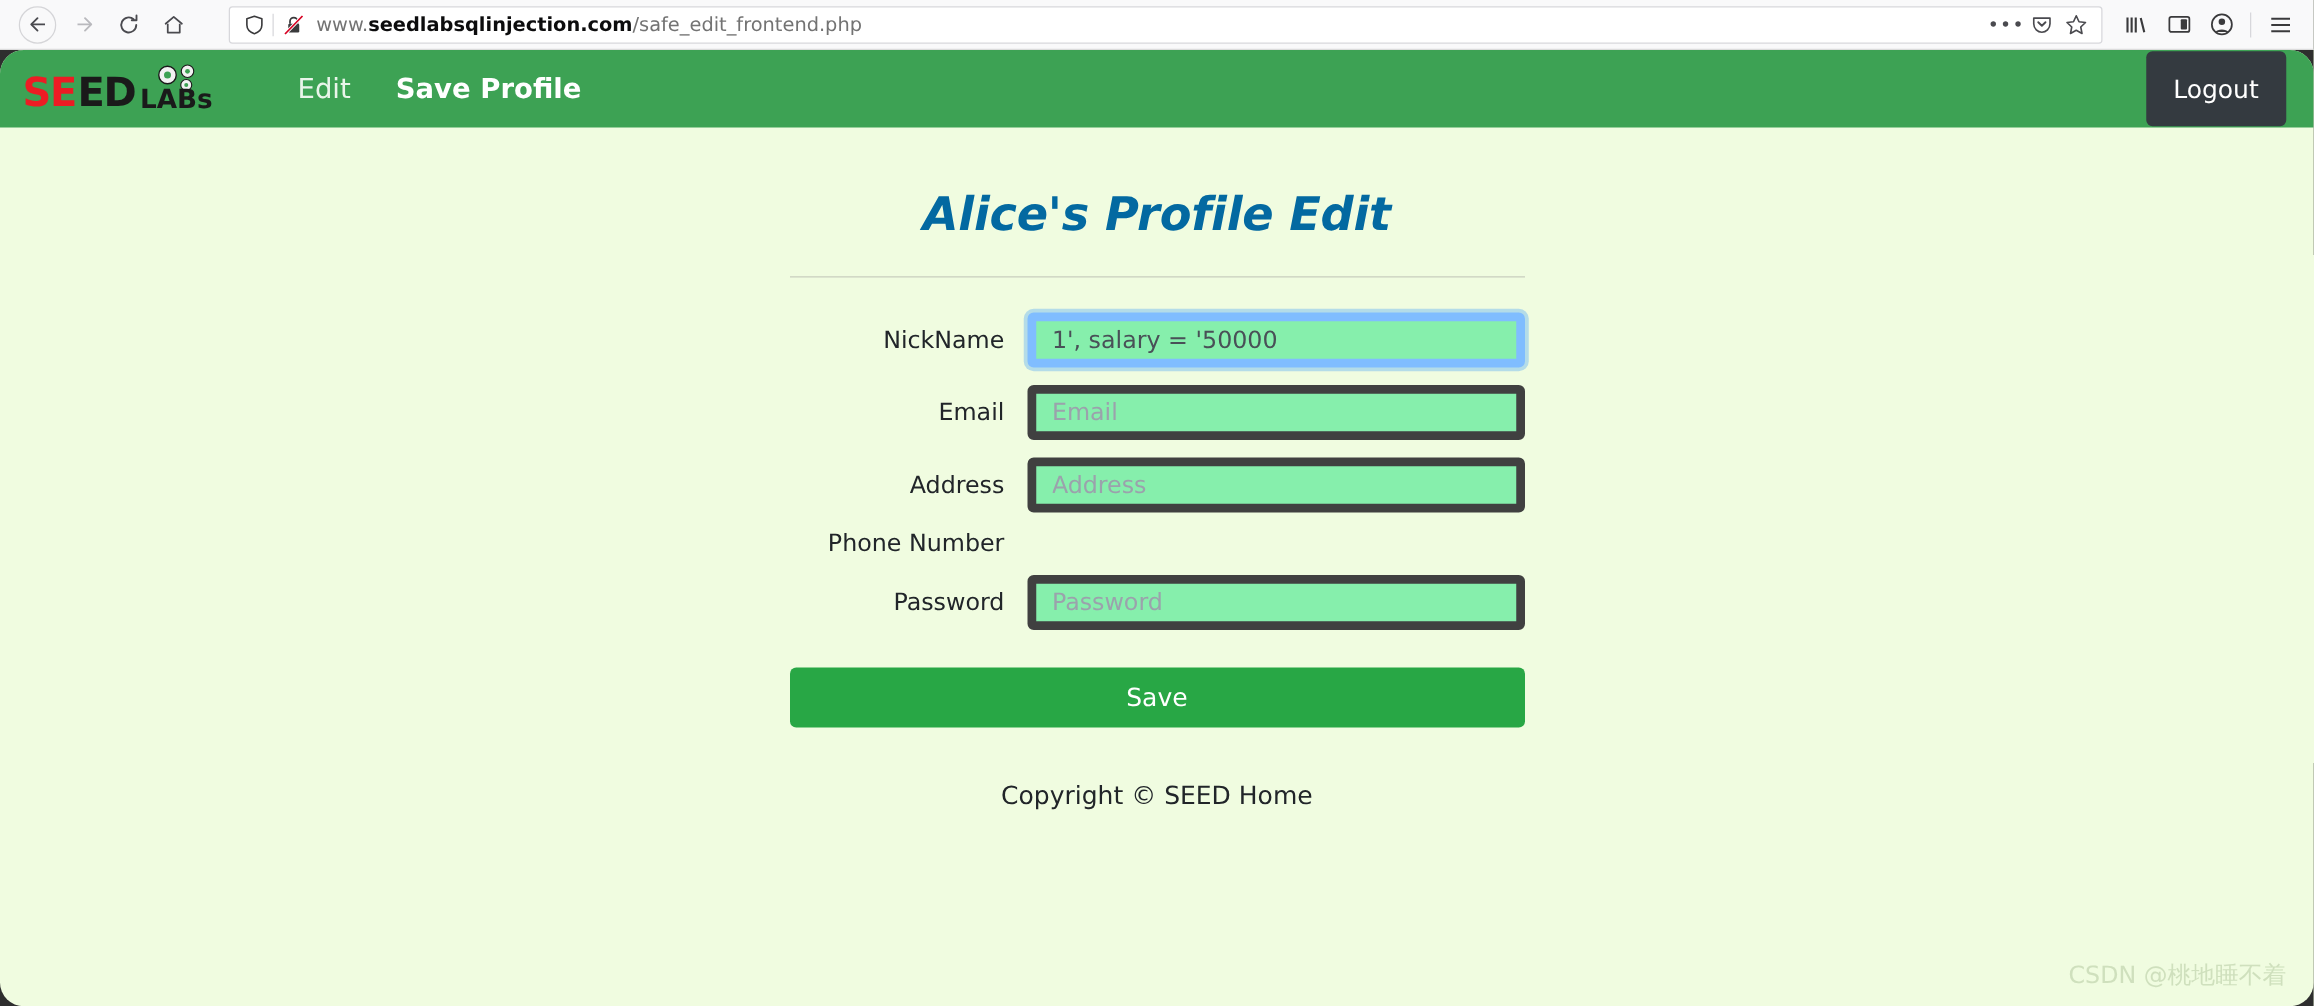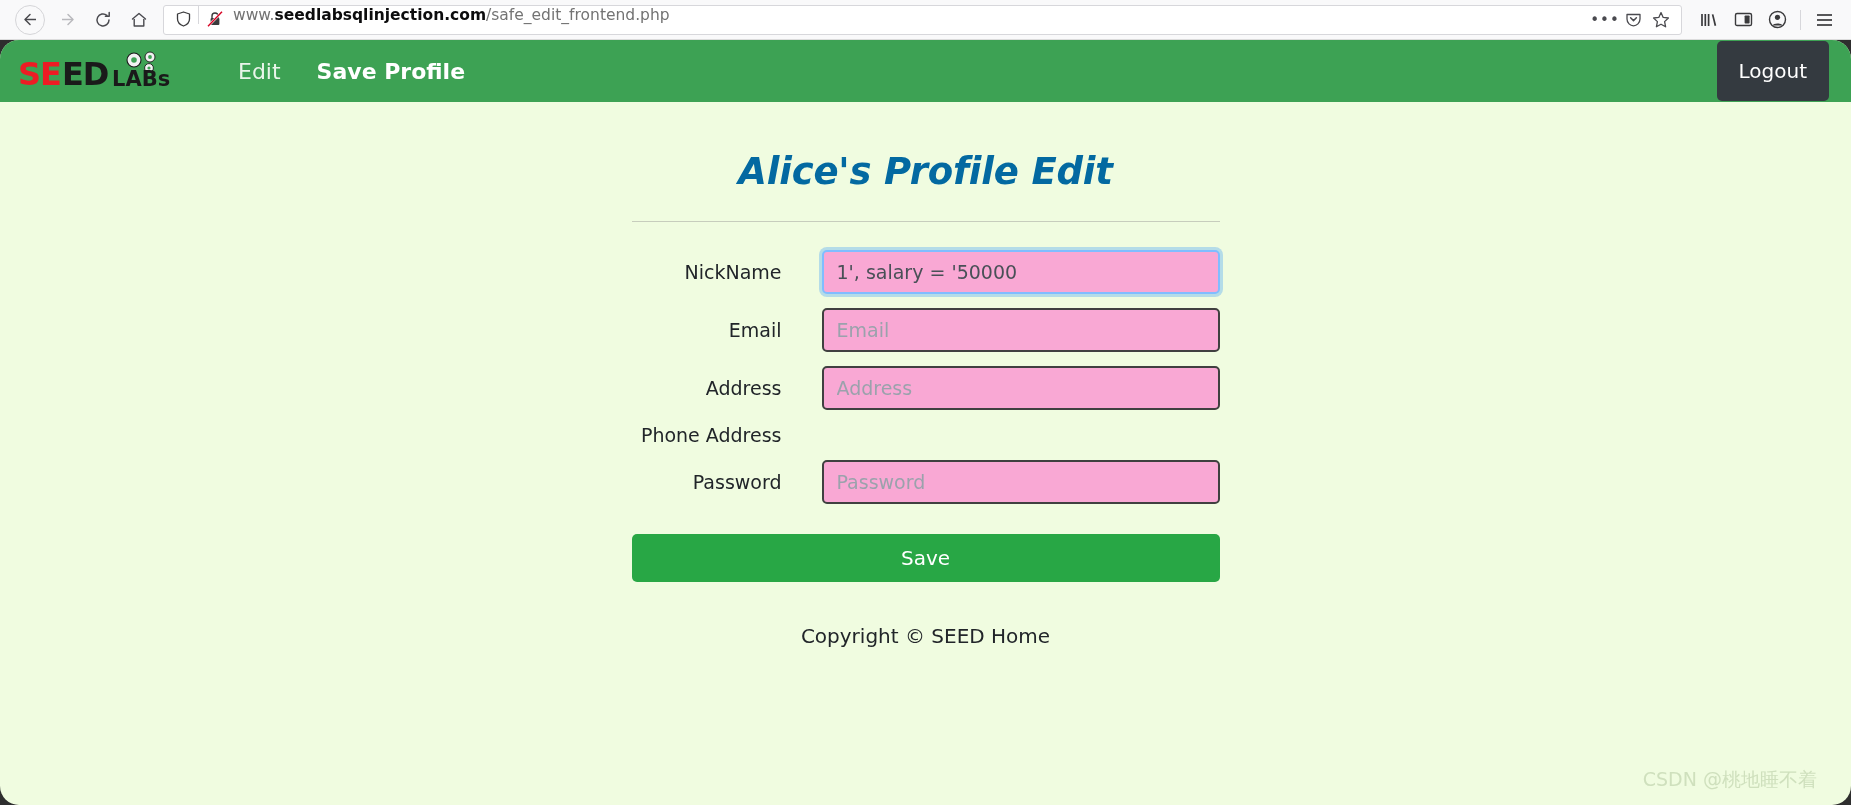--- a/index.html
+++ b/index.html
@@ -115,25 +115,26 @@
     border: 1px solid #d5d5d8;
     width: 30px; height: 30px;
     margin-left: 5px;
     margin-right: 4px;
   }
   .nav-btn.disabled { color: #b9b9bd; }
 
   .urlbar {
     flex: 1;
     height: 30px;
-    margin: 0 10px 0 6px;
+    margin: 0 10px 0 26px;
     background: #ffffff;
     border: 1px solid #d7d7db;
     border-radius: 3px;
     display: flex;
+    align-items: center;
     padding: 0 6px;
     min-width: 0;
   }
 
   .url-shield {
     width: 26px; height: 26px;
     display: flex; align-items: center; justify-content: center;
     color: #3a3a3c;
     flex: 0 0 auto;
   }
@@ -280,31 +281,31 @@
 
   .form-row {
     display: flex;
     align-items: center;
     margin-bottom: 14px;
   }
 
   .form-label {
     width: 190px;
     text-align: right;
-    padding-right: 40px;
+    padding-right: 18px;
     font-size: 19px;
     color: #212529;
     font-family: "DejaVu Sans", "Liberation Sans", sans-serif;
   }
 
   .form-input {
     flex: 1;
     height: 44px;
-    background: #f9a8d4;
-    border: 2px solid #404040;
+    background: #86efac;
+    border: 7px solid #404040;
     border-radius: 5px;
     padding: 0 13px;
     font-size: 19px;
     color: #495057;
     font-family: "DejaVu Sans", "Liberation Sans", sans-serif;
     outline: none;
   }
   .form-input::placeholder { color: #9ba2ac; opacity: 1; }
 
   .form-input.focused {
@@ -329,21 +330,21 @@
   .footer {
     margin-top: 42px;
     text-align: center;
     font-size: 20px;
     color: #212529;
     font-family: "DejaVu Sans", "Liberation Sans", sans-serif;
   }
 
   .watermark {
     position: absolute;
-    right: 34px;
+    right: 22px;
     bottom: 12px;
     font-size: 19px;
     color: #cfe0bd;
     font-family: "DejaVu Sans", "Liberation Sans", sans-serif;
     white-space: nowrap;
   }
 </style>
 </head>
 <body>
 
@@ -489,21 +490,21 @@
           <label class="form-label">Email</label>
           <input class="form-input" type="text" placeholder="Email" style="">
         </div>
 
         <div class="form-row">
           <label class="form-label">Address</label>
           <input class="form-input" type="text" placeholder="Address" style="">
         </div>
 
         <div class="form-row">
-          <label class="form-label">Phone Address</label>
+          <label class="form-label">Phone Number</label>
         </div>
 
         <div class="form-row">
           <label class="form-label">Password</label>
           <input class="form-input" type="text" placeholder="Password" style="">
         </div>
 
         <button class="save-btn">Save</button>
 
         <div class="footer">Copyright © SEED Home</div>

